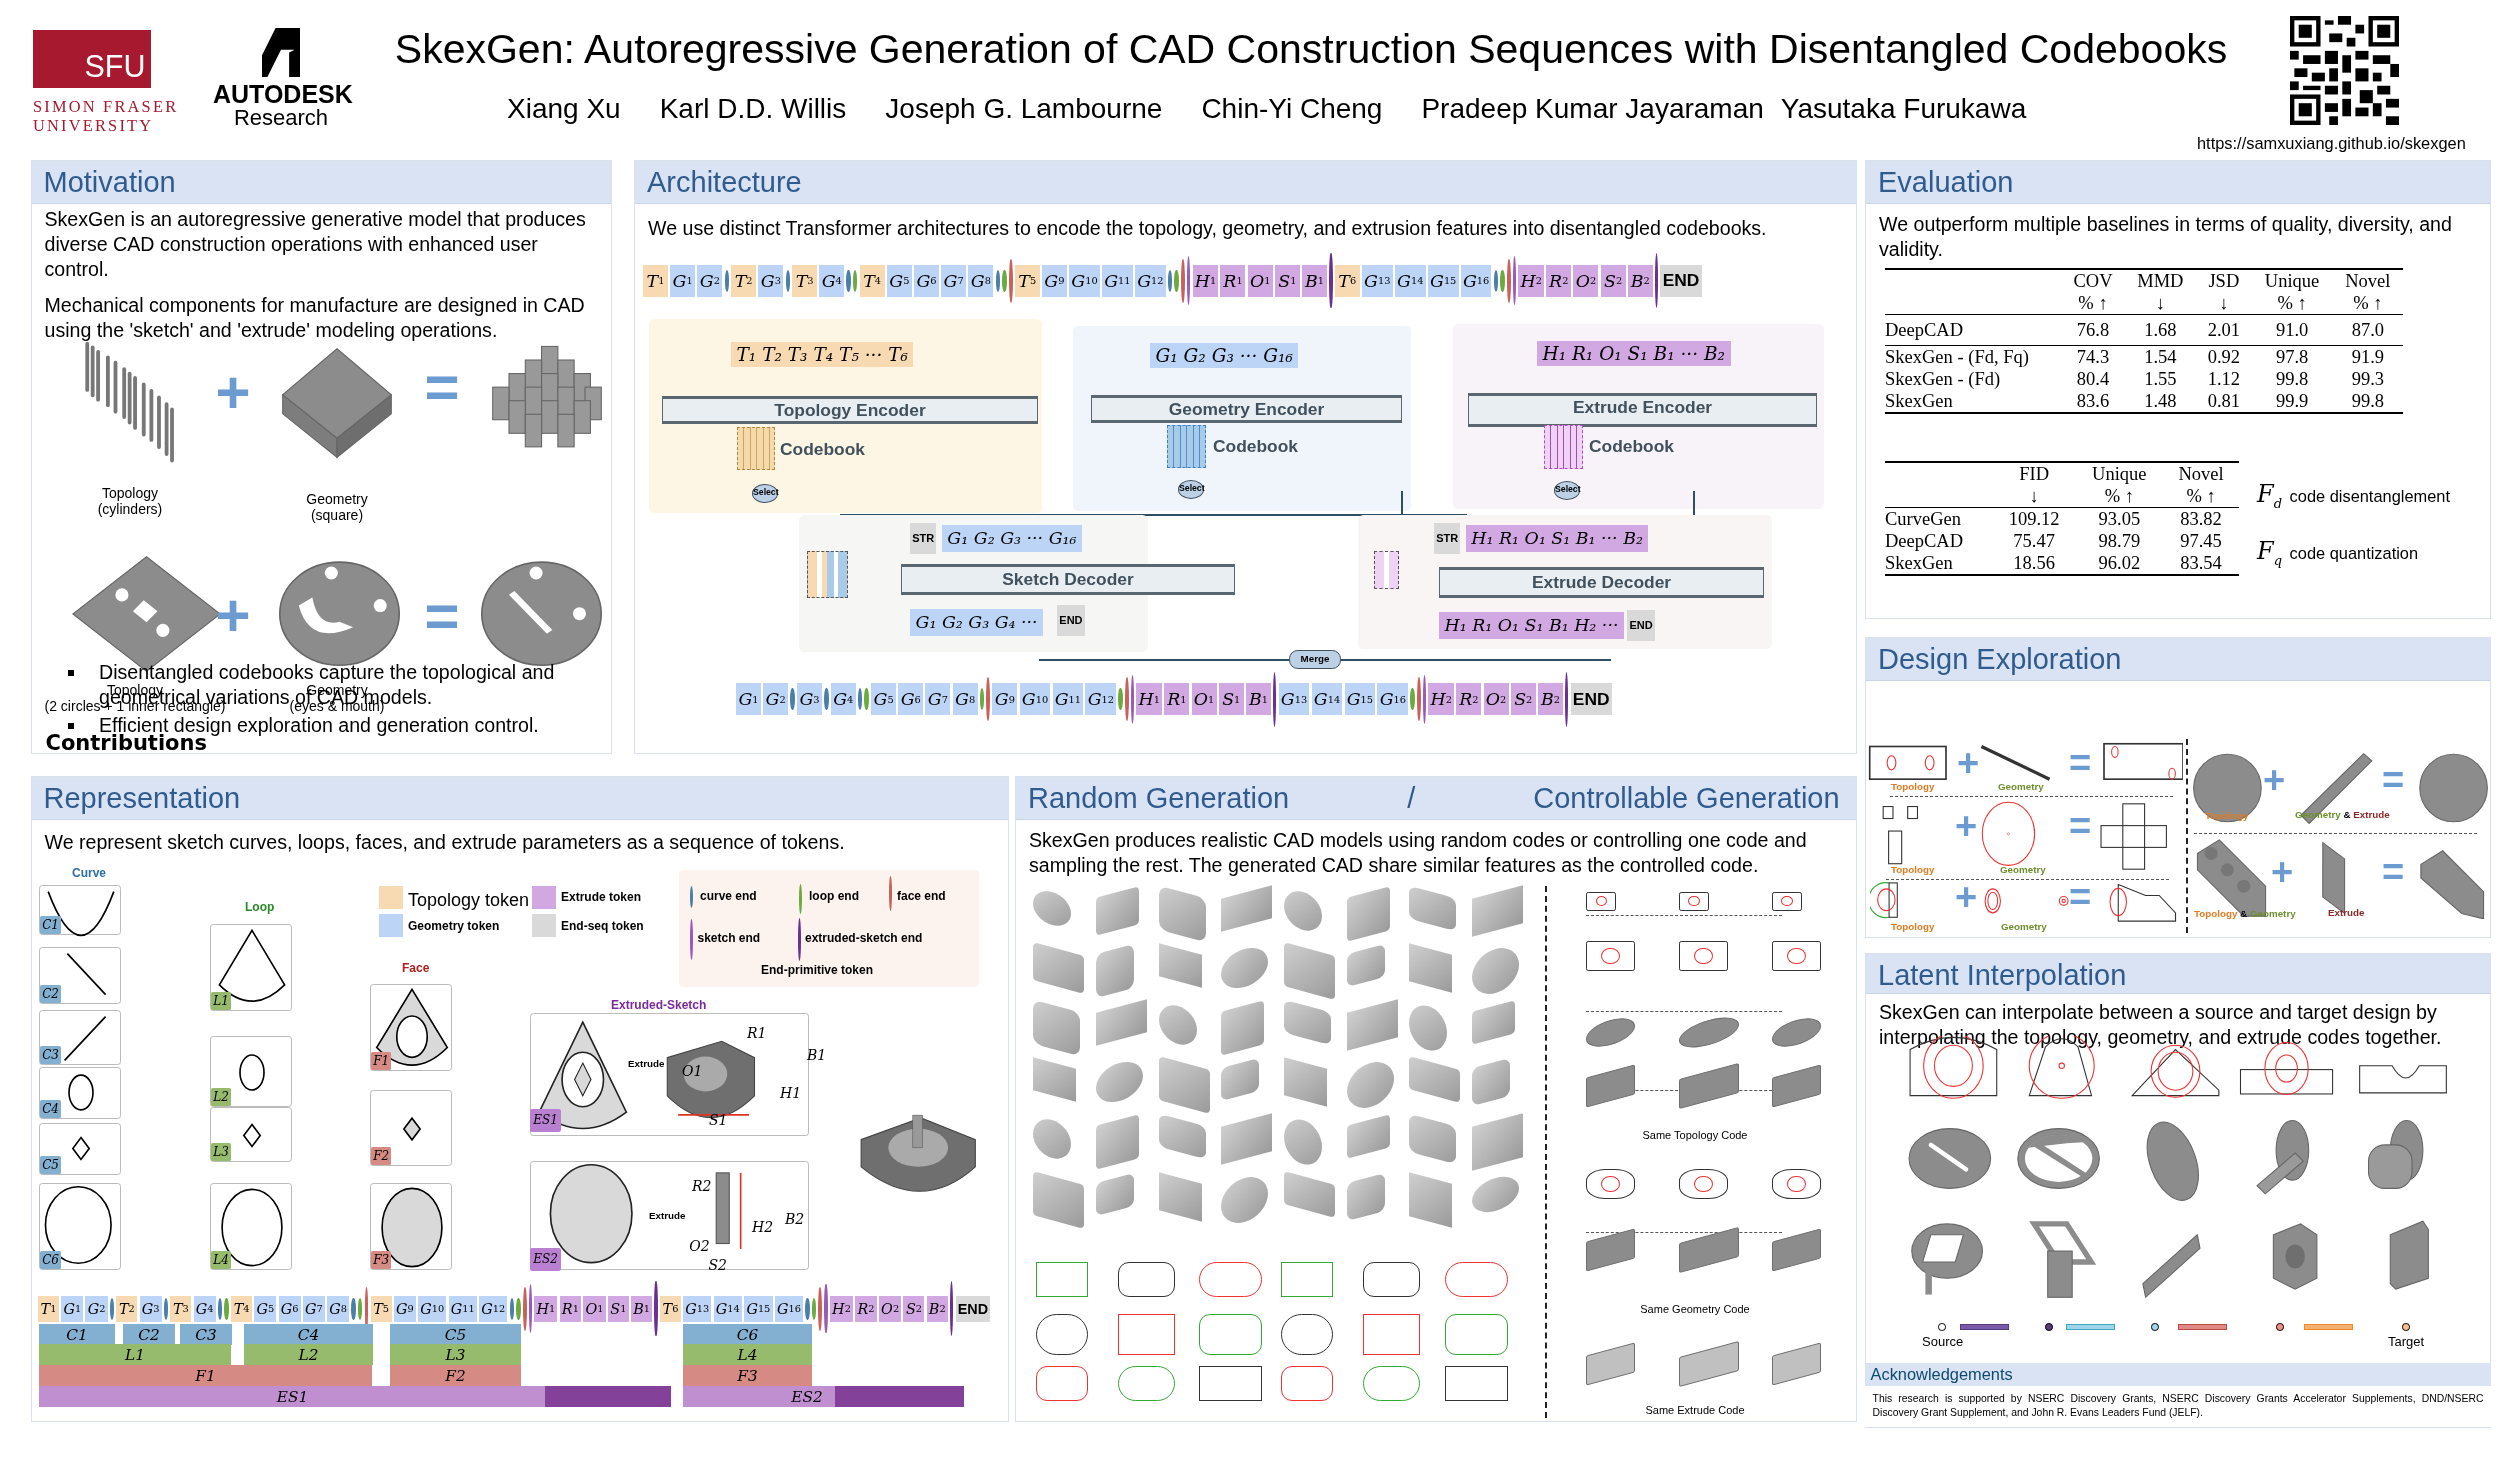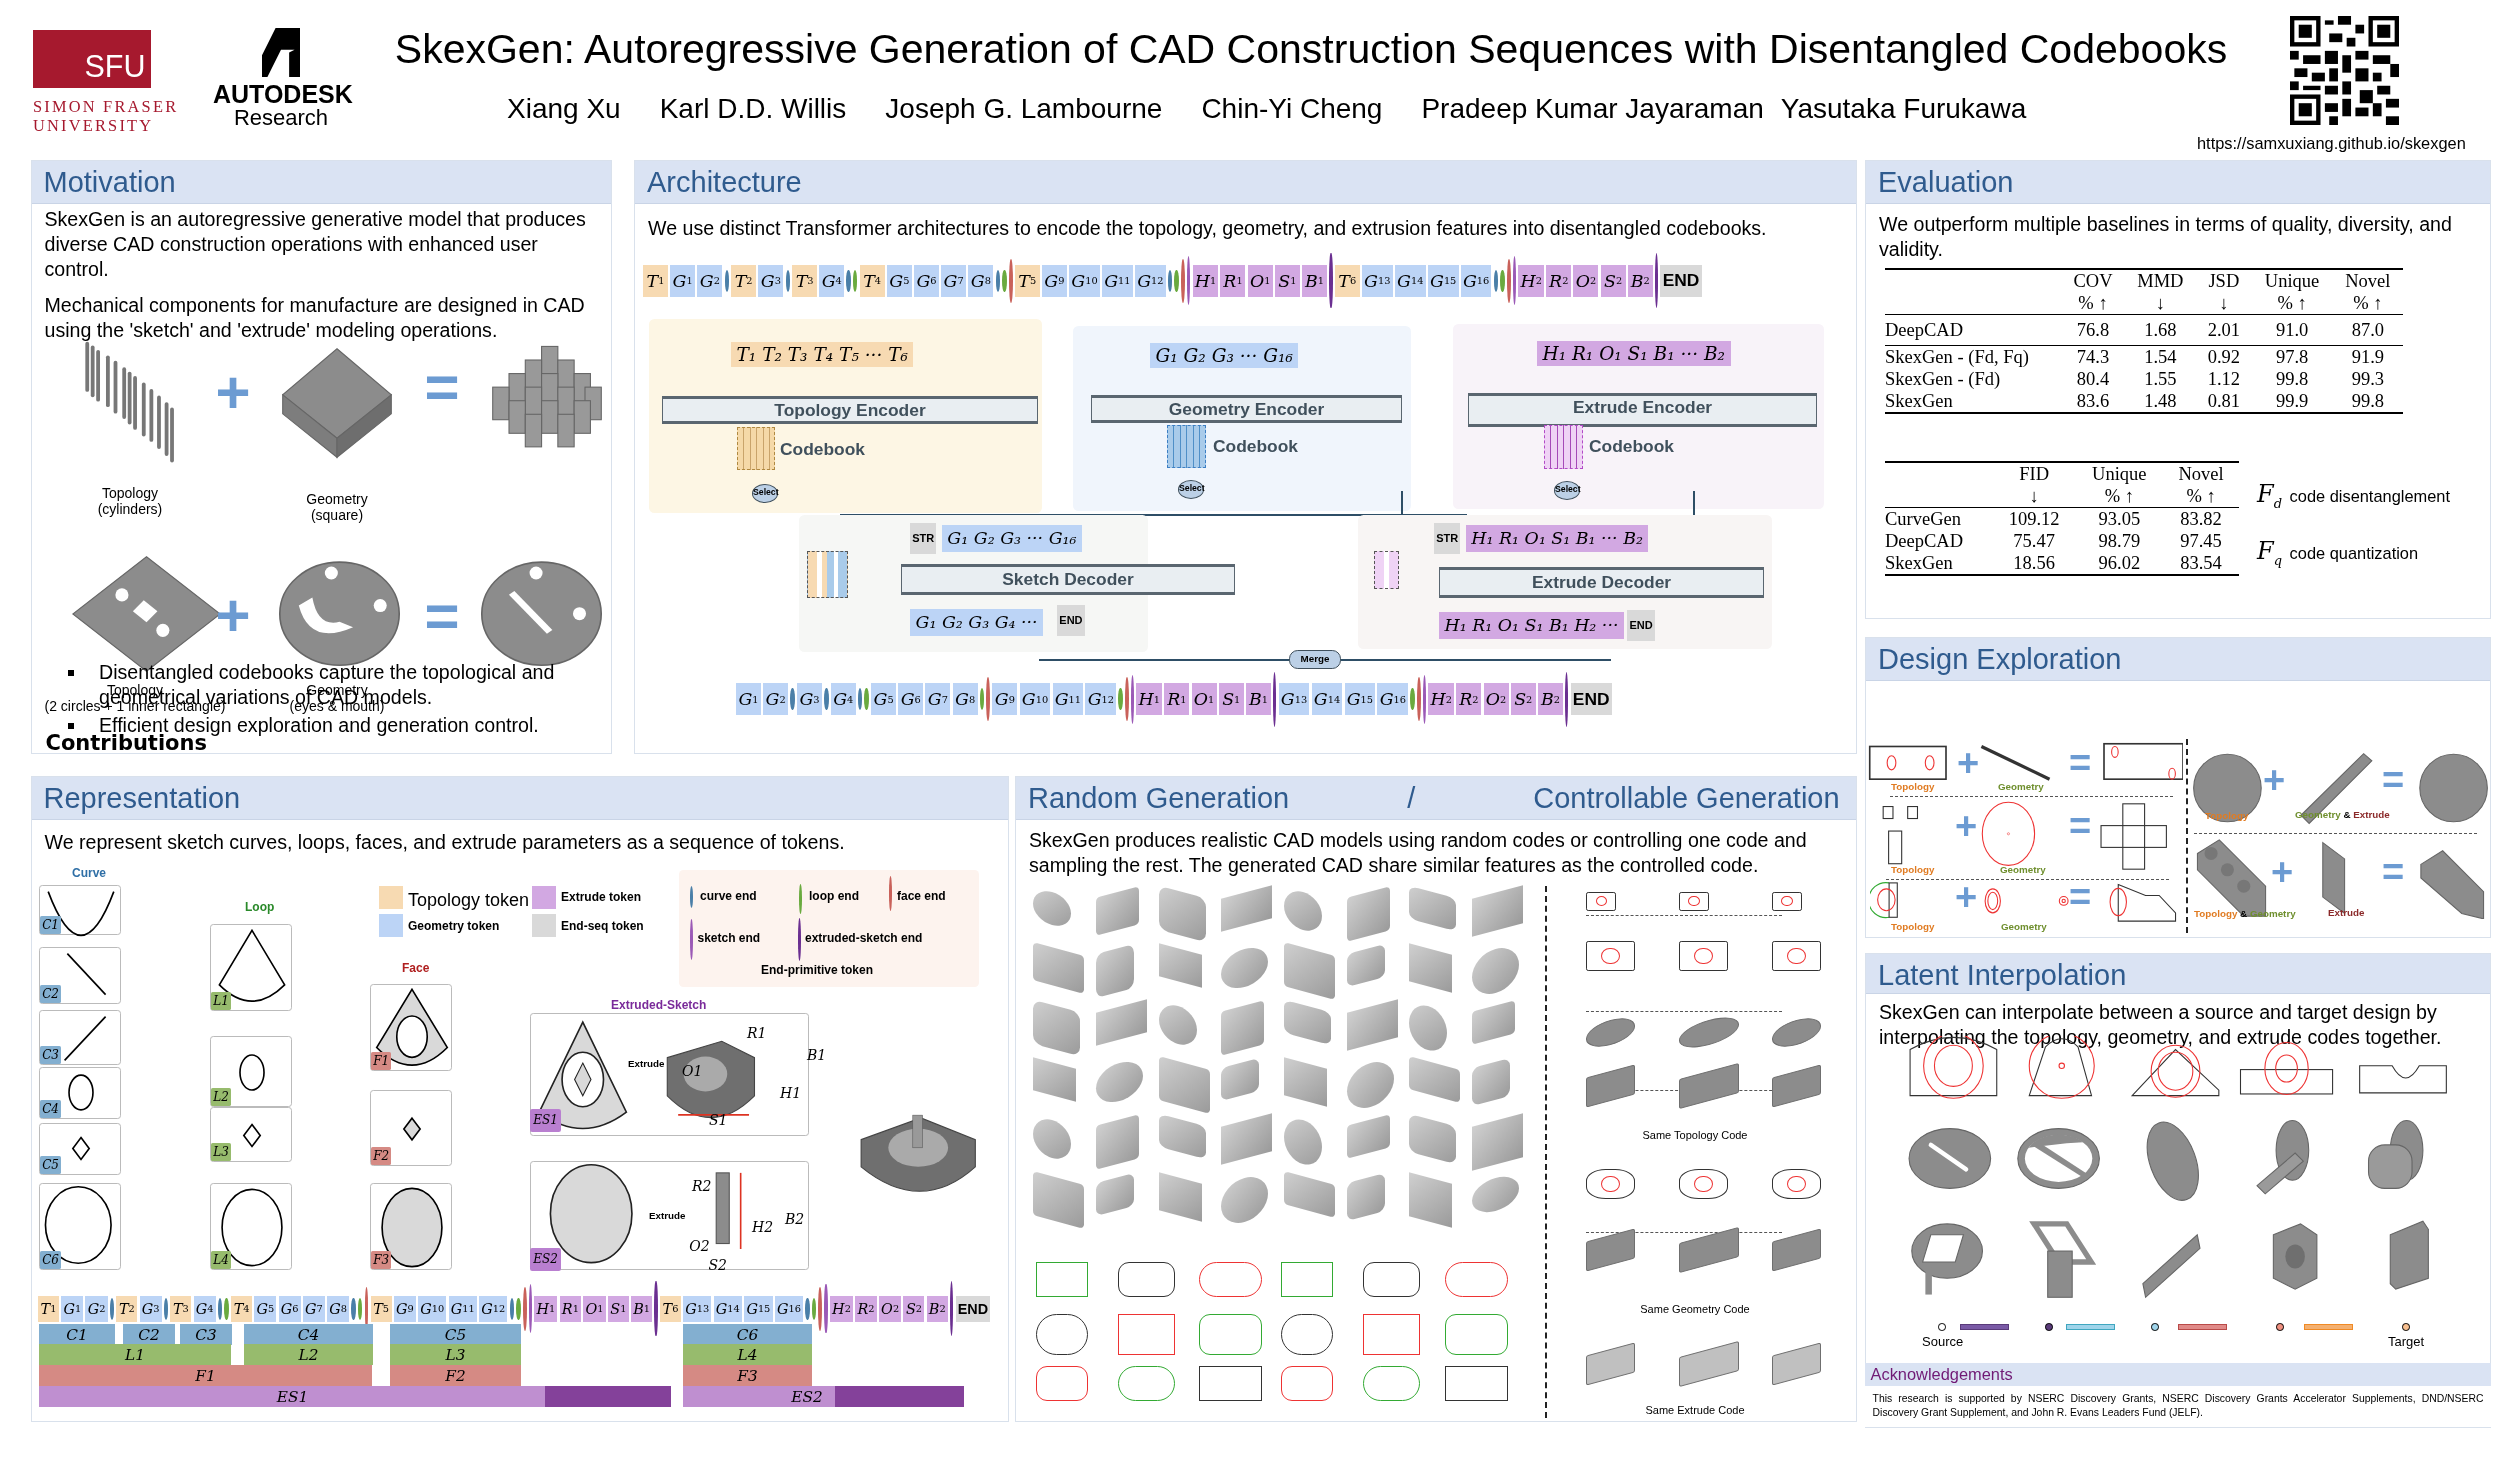--- a/index.html
+++ b/index.html
@@ -580,21 +580,21 @@
   <div class="abs" style="left:144px;top:2.2px;width:49px;height:5.5px;background:#9fd4ea;border:1.1px solid #3fa7c0"></div>
   <div class="abs" style="left:229px;top:1.1px;width:7.6px;height:7.6px;border-radius:50%;border:1.6px solid #000;background:#9fd4ea"></div>
   <div class="abs" style="left:256px;top:2.2px;width:49px;height:5.5px;background:#e08a88;border:1.1px solid #b94a48"></div>
   <div class="abs" style="left:354px;top:1.1px;width:7.6px;height:7.6px;border-radius:50%;border:1.6px solid #000;background:#f09080"></div>
   <div class="abs" style="left:382px;top:2.2px;width:49px;height:5.5px;background:#f4b070;border:1.1px solid #f08a24"></div>
   <div class="abs" style="left:480px;top:1.1px;width:7.6px;height:7.6px;border-radius:50%;border:1.6px solid #000;background:#f8c090"></div>
   <div class="abs" style="left:466px;top:12px;font-size:13px">Target</div>
 </div>
 
 <div class="abs" style="left:1865px;top:1363px;width:626px;height:65px;background:#fff;border-bottom:1.6px solid #d9e1ec">
-  <div style="background:#dae3f3;color:#701a75;font-size:16.4px;padding:2.2px 5.5px;height:23px">Acknowledgements</div>
+  <div style="background:#dae3f3;color:#0c4a6e;font-size:16.4px;padding:2.2px 5.5px;height:23px">Acknowledgements</div>
   <div style="font-size:10.4px;line-height:14px;padding:5.5px 7.6px 0 7.6px;text-align:justify">This research is supported by NSERC Discovery Grants, NSERC Discovery Grants Accelerator Supplements, DND/NSERC Discovery Grant Supplement, and John R. Evans Leaders Fund (JELF).</div>
 </div>
 
 <div class="panel" style="left:30.5px;top:776px;width:978px;height:646px">
   <div class="phead">Representation</div>
   <div class="ptext" style="padding-top:9.8px">We represent sketch curves, loops, faces, and extrude parameters as a sequence of tokens.</div>
 </div>
 <div class="lbl" style="left:72px;top:866px;color:#2f6fa6;font-weight:bold;font-size:12px">Curve</div>
 <div class="lbl" style="left:245px;top:900px;color:#2a8a2a;font-weight:bold;font-size:12px">Loop</div>
 <div class="lbl" style="left:402px;top:961px;color:#b02020;font-weight:bold;font-size:12px">Face</div>

